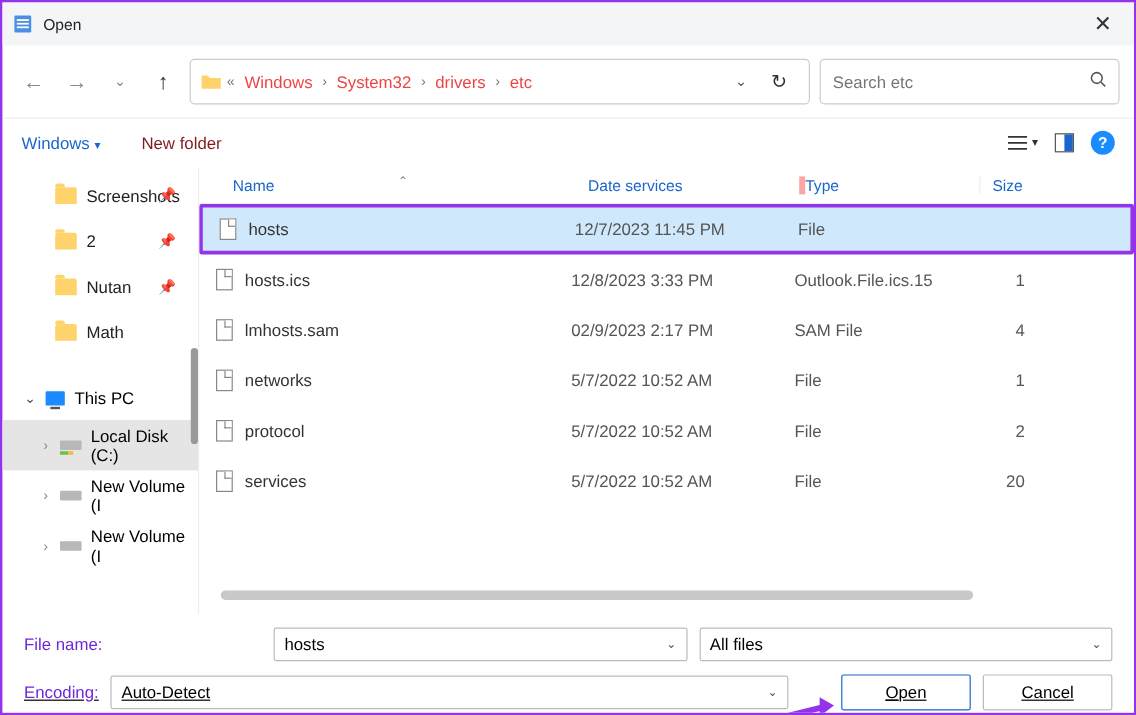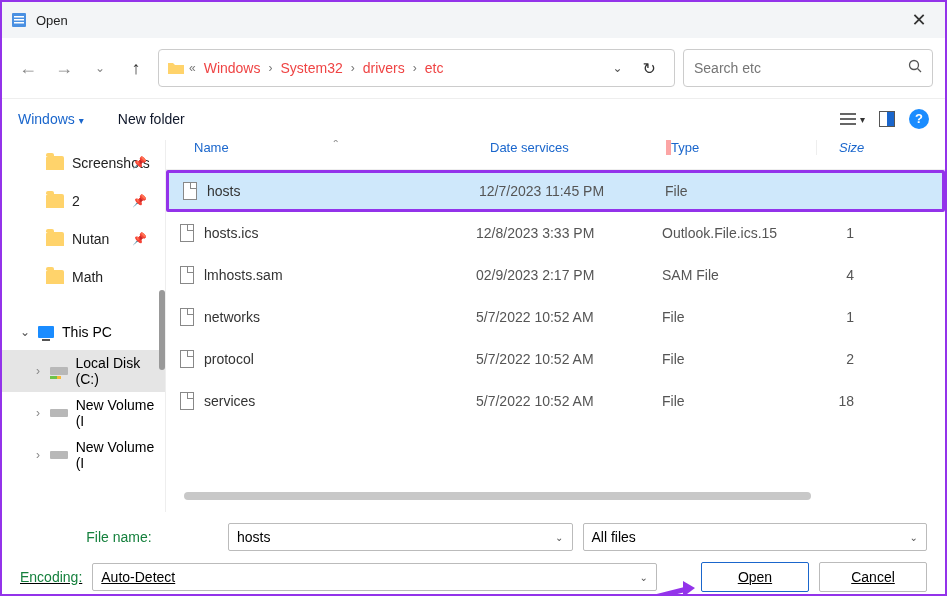--- a/index.html
+++ b/index.html
@@ -16,21 +16,21 @@
 .path-box .sep { color: #777; font-size: 12px; }
 .path-box .spacer { flex: 1; }
 .path-box .dd { color:#555; padding:0 6px; font-size:12px;}
 .path-box .refresh { padding: 0 10px; font-size: 16px; color:#333;}
 .search-box { width: 250px; height: 38px; border: 1px solid #ccc; border-radius: 4px; display: flex; align-items: center; padding: 0 10px; }
 .search-box input { border: none; outline: none; flex: 1; font-size: 14px; color: #0f172a; background:transparent;}
 .search-box .search-icon { color:#555; }
 .toolbar { height: 42px; border-top: 1px solid #eee; border-bottom: 1px solid transparent; display: flex; align-items: center; padding: 0 16px; }
 .toolbar .org { color: #1a66cc; font-size: 14px; padding-right: 6px;}
 .toolbar .org .caret { font-size:10px; margin-left:4px;}
-.toolbar .newf { color: #0f172a; font-size: 14px; margin-left: 28px; }
+.toolbar .newf { color: #7f1d1d; font-size: 14px; margin-left: 28px; }
 .toolbar .right { margin-left: auto; display: flex; align-items: center; gap: 14px; }
 .toolbar .right .viewbtn { display:flex; align-items:center; gap:4px; color:#333;}
 .toolbar .right .preview { width:16px; height:16px; border:1px solid #555; display:inline-block; position:relative;}
 .toolbar .right .preview::after{content:"";position:absolute;right:0;top:0;bottom:0;width:50%;background:#1a66cc;}
 .toolbar .right .help { width:20px; height:20px; border-radius:50%; background:#1a8cff; color:#fff; font-size:13px; font-weight:bold; text-align:center; line-height:20px;}
 .body-area { display: flex; height: 372px; }
 .sidebar { width: 164px; border-right: 1px solid #eee; position:relative; padding-top:4px;}
 .sidebar .sb-scroll { position:absolute; right:0; top:150px; width:6px; height:80px; background:#999; border-radius:3px;}
 .sb-item { display: flex; align-items: center; height: 38px; padding-left: 44px; font-size: 14px; color: #222; position:relative; cursor:pointer;}
 .sb-item .folder-ic { width:18px; height:14px; background:#ffd36b; border-radius:2px 2px 0 0; margin-right:8px; position:relative;}
@@ -41,40 +41,40 @@
 .sb-pc .caret { font-size:12px; color:#555; margin-right:8px;}
 .sb-pc .pc-ic { width:16px; height:12px; background:#1a8cff; margin-right:8px; border-radius:1px; position:relative;}
 .sb-pc .pc-ic::after{content:"";position:absolute;bottom:-3px;left:4px;right:4px;height:2px;background:#555;}
 .sb-drive { display:flex; align-items:center; height:42px; padding-left:34px; font-size:14px; }
 .sb-drive.selected { background:#e5e5e5;}
 .sb-drive .caret { font-size:12px; color:#888; margin-right:10px;}
 .sb-drive .drive-ic { width:18px; height:8px; background:#b8b8b8; margin-right:8px; border-radius:1px; position:relative;}
 .sb-drive .drive-ic.colored::before{content:"";position:absolute;bottom:-4px;left:0;width:7px;height:3px;background:#6cc24a;}
 .sb-drive .drive-ic.colored::after{content:"";position:absolute;bottom:-4px;left:7px;width:4px;height:3px;background:#f6b93b;}
 .filelist { flex: 1; position:relative; overflow:hidden;}
-.fl-header { display:flex; height:30px; align-items:flex-start; border-bottom:1px solid #eee; padding-left:14px;}
+.fl-header { display:flex; height:30px; align-items:center; border-bottom:1px solid #eee; padding-left:14px;}
 .fl-header div { font-size:13px; color:#1a66cc; }
 .col-name { width: 310px; padding-left:14px; position:relative;}
 .col-name .sort { position:absolute; right:150px; top:-2px; color:#888; font-size:10px;}
 .col-date { width: 176px; }
 .col-type { width: 150px; border-left:5px solid #fca5a5; }
-.col-size { width: 60px; border-left:1px solid #eee; padding-left:22px;font-style:italic;}
+.col-size { width: 60px; border-left:1px solid #eee; padding-left:10px;}
 .fl-row { display:flex; height:42px; align-items:center; padding-left:14px; font-size:14px; color:#333;}
 .fl-row.highlighted { background:#cfe8fb; border:3px solid #9333ea; border-radius:2px;}
 .fl-row .file-ic { width:14px; height:18px; border:1px solid #888; margin-right:10px; position:relative; background:#fff;}
 .fl-row .file-ic::after{content:"";position:absolute;top:0;right:0;width:5px;height:5px;background:#fff;border-left:1px solid #888;border-bottom:1px solid #888;}
 .fl-row .rname { width:296px; display:flex; align-items:center; }
 .fl-row .rdate { width:176px; color:#555;}
 .fl-row .rtype { width:150px; color:#555; padding-left:10px;}
 .fl-row .rsize { width:60px; color:#555; text-align:right; padding-right:8px;}
 .fl-scroll { position:absolute; bottom:12px; left:18px; right:14px; height:8px;}
 .fl-scroll .thumb { height:100%; width:84%; background:#c8c8c8; border-radius:4px;}
 .footer { padding: 8px 18px 14px; }
 .footer .row { display:flex; align-items:center; height:34px; gap:10px;}
-.footer .lbl { font-size:14px; color:#15803d; text-align:center;}
+.footer .lbl { font-size:14px; color:#6d28d9; text-align:left;}
 .footer .row1 .lbl { width:198px; }
 .footer select, .footer .inputbox { height:28px; border:1px solid #bbb; border-radius:2px; font-size:14px; padding:0 8px; background:#fff; display:flex; align-items:center;}
 .footer .inputbox { flex:1; position:relative;}
 .footer .inputbox .dd-caret { position:absolute; right:8px; font-size:10px; color:#555;}
 .footer .filter { width:232px; }
 .footer .row2 { justify-content:flex-end; margin-top:6px;text-decoration:underline;}
 .footer .row2 .lbl { width:auto; }
 .footer .encoding { width:190px;}
 .footer button { width:108px; height:30px; font-size:14px; background:#fff; border:1px solid #bbb; border-radius:2px; cursor:pointer;}
 .footer button.primary { border:1px solid #1a66cc; }
@@ -241,21 +241,21 @@
           <div class="rtype">File</div>
           <div class="rsize">2</div>
         </div>
         <div class="fl-row">
           <div class="rname">
             <span class="file-ic"></span>
             <span>services</span>
           </div>
           <div class="rdate">5/7/2022 10:52 AM</div>
           <div class="rtype">File</div>
-          <div class="rsize">18</div>
+          <div class="rsize">20</div>
         </div>
       </div>
     <div class="fl-scroll">
         <div class="thumb"></div>
       </div>
   </div>
 </div>
 
 <div class="footer">
   <div class="row row1">

